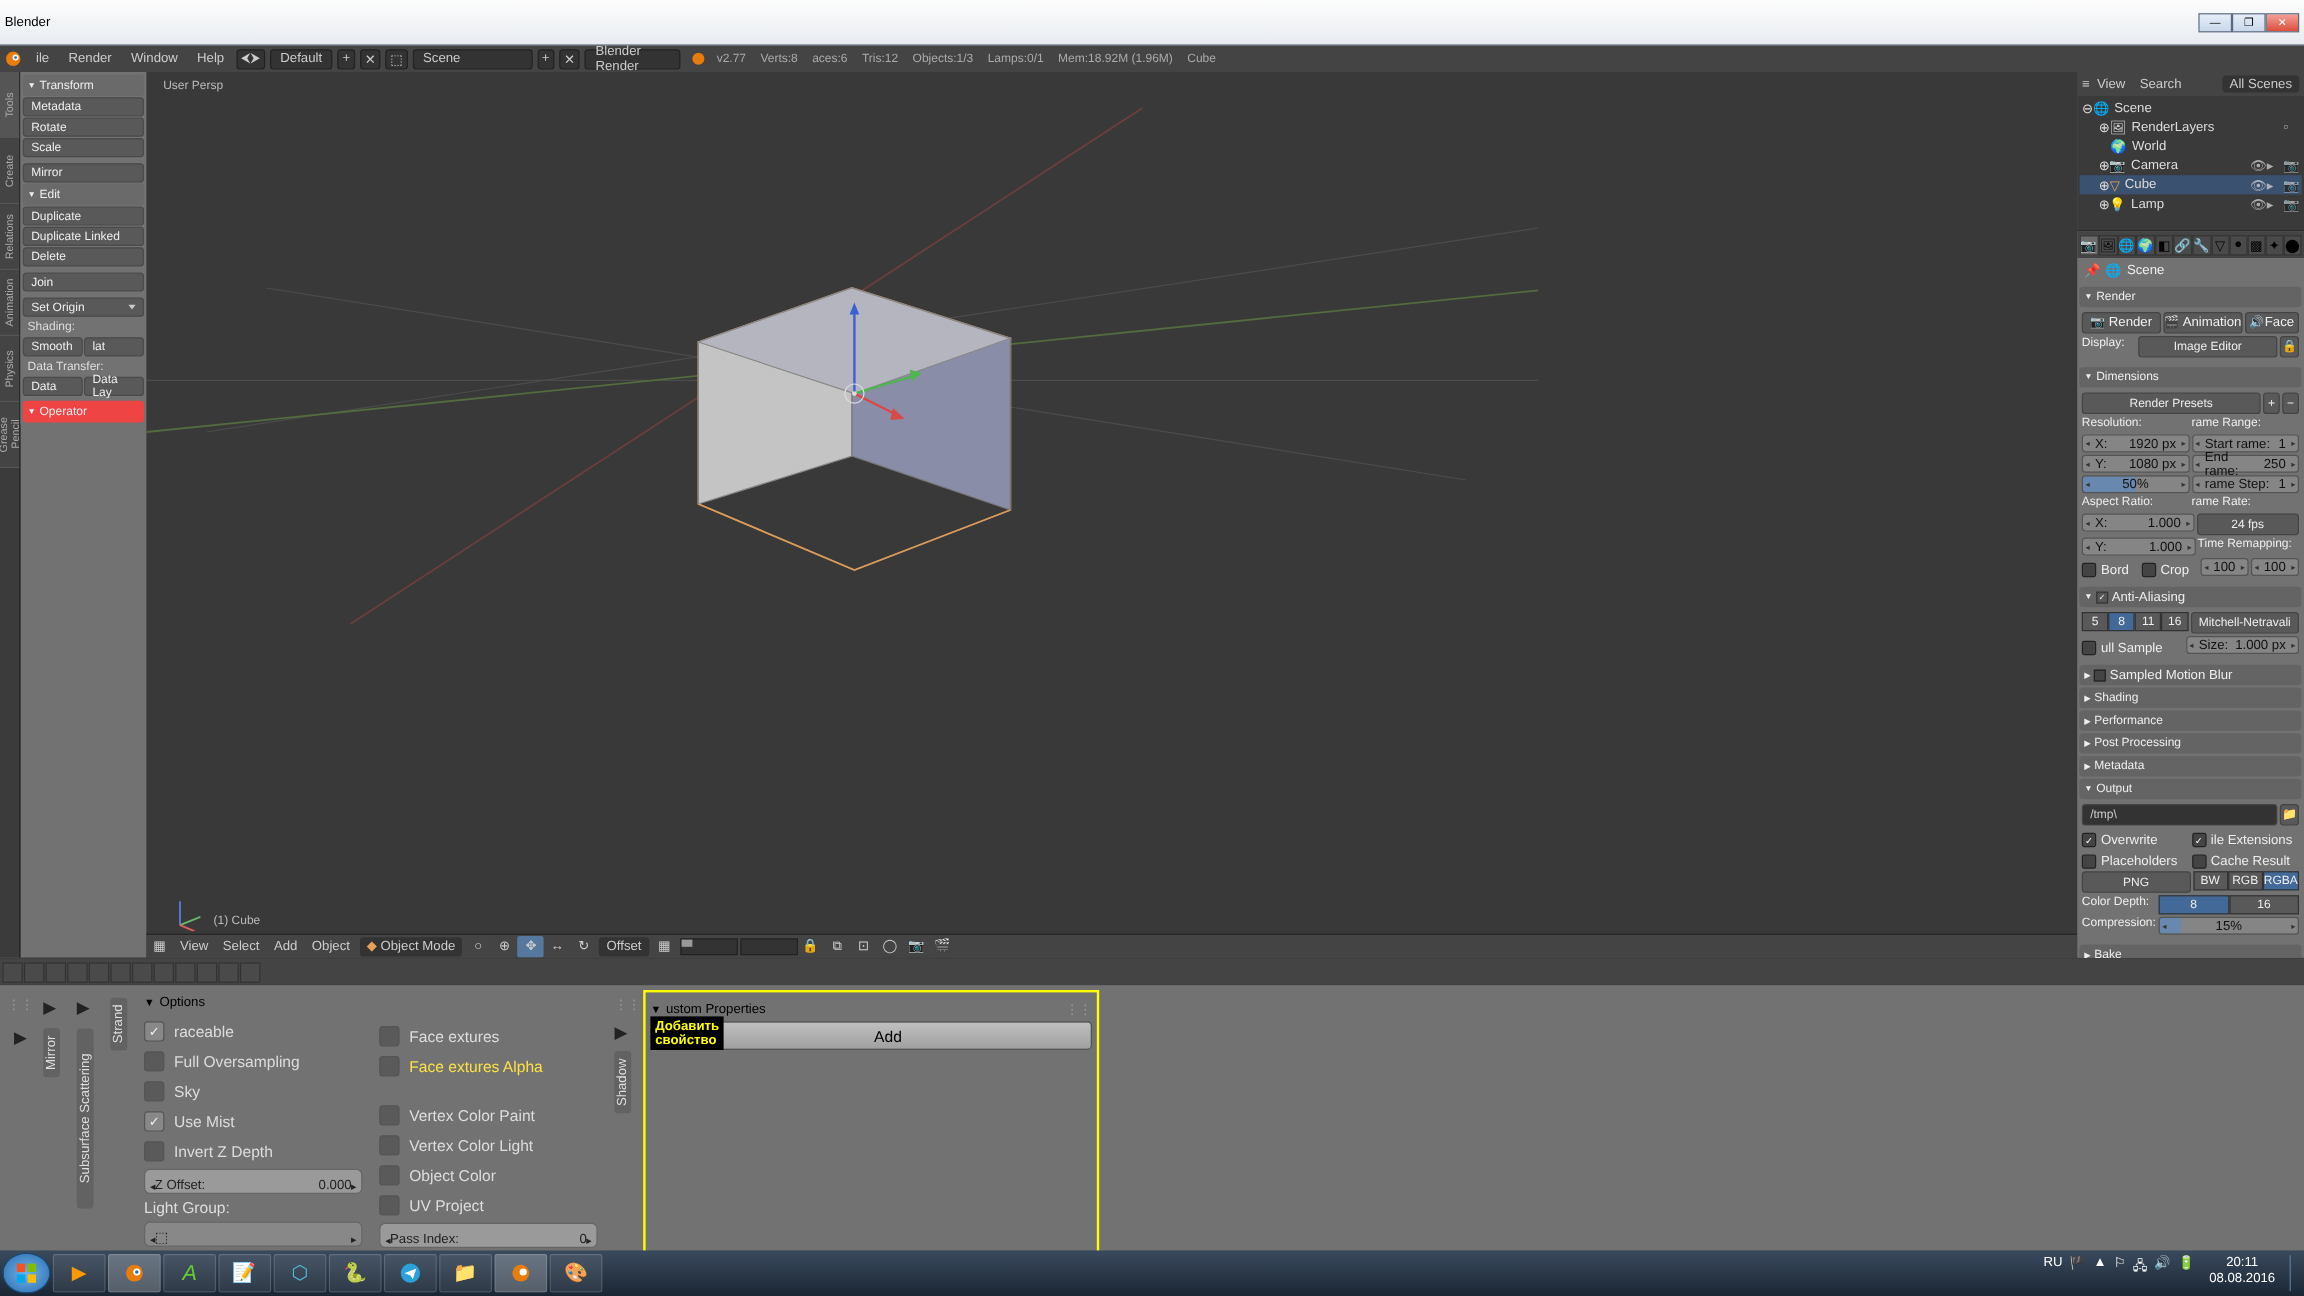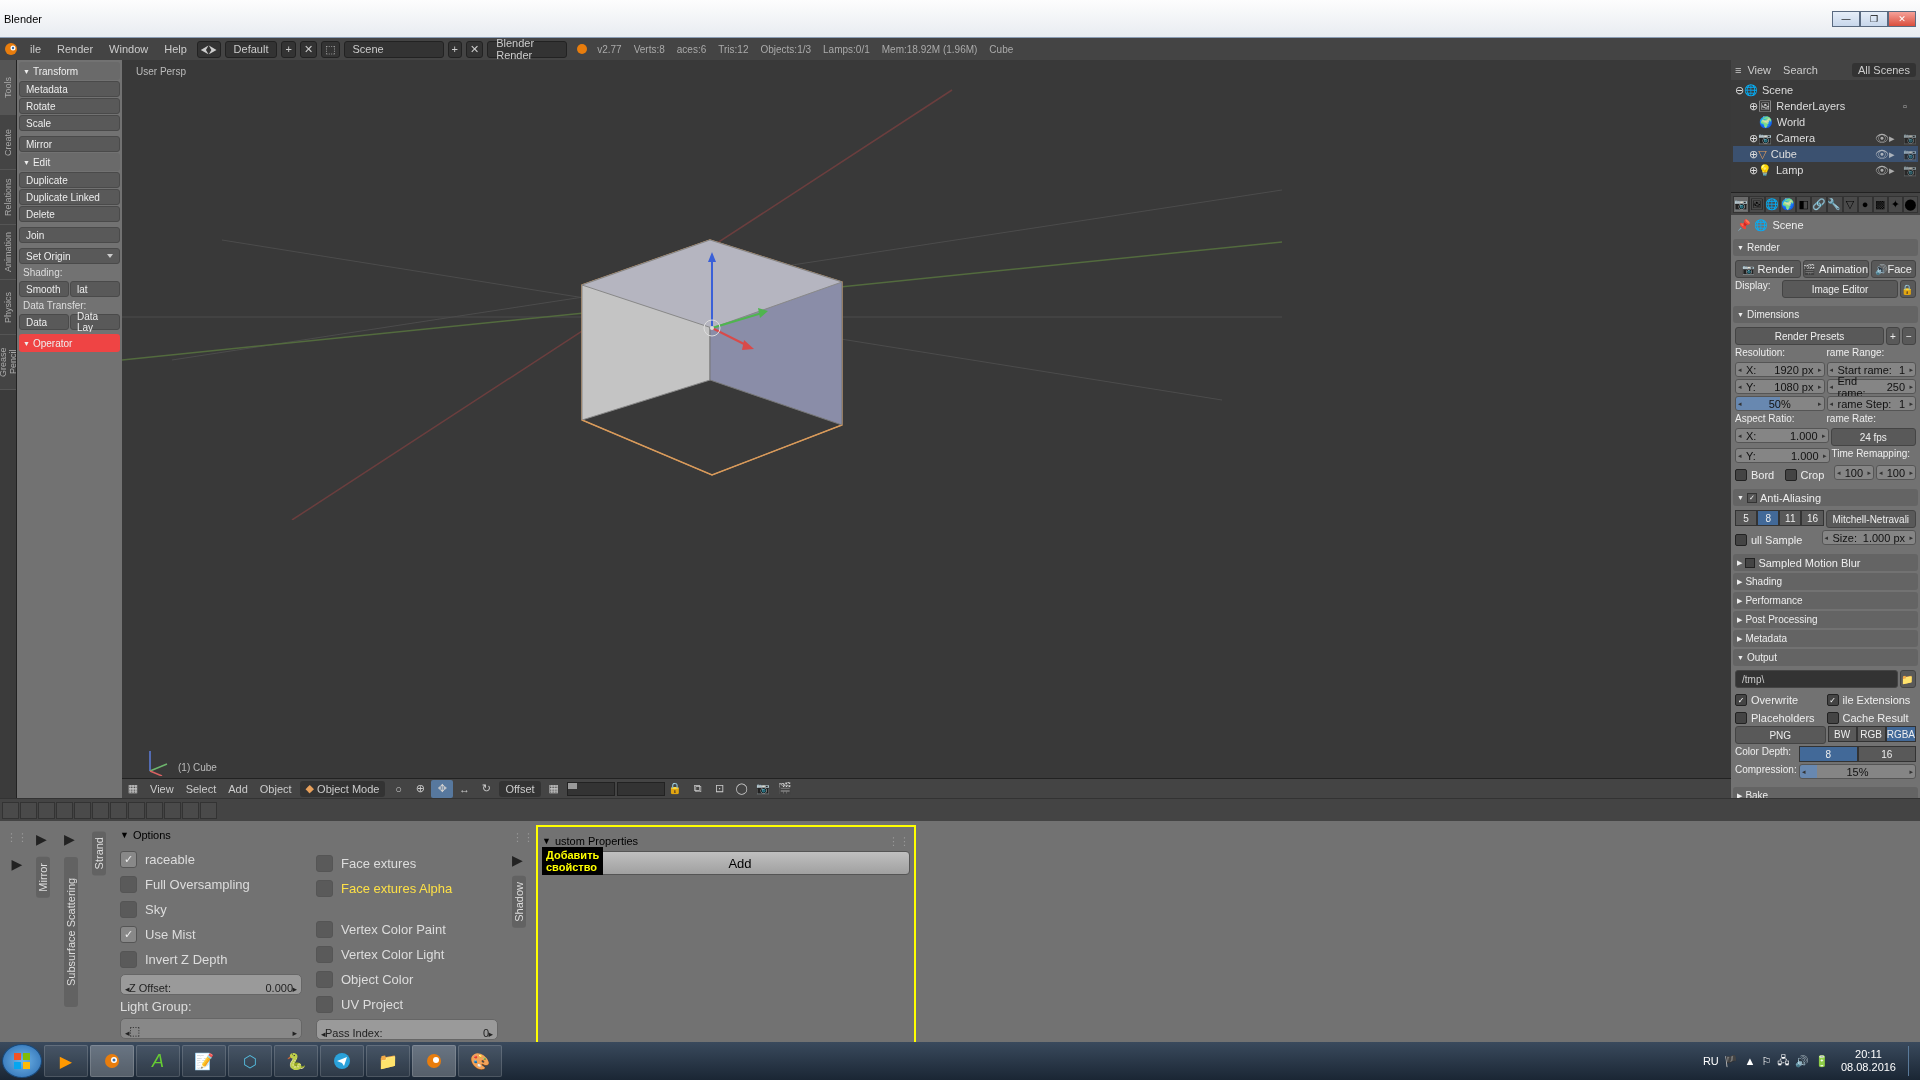--- a/index.html
+++ b/index.html
@@ -90,21 +90,21 @@
 .yellow-box{border:2px solid #ffff00;flex:1;padding:4px;display:flex;flex-direction:column;align-items:flex-start}
 .tooltip{background:#000;color:#ffff00;font-weight:bold;font-size:15px;padding:2px 4px;position:absolute;z-index:10}
 .addbtn{width:340px;height:24px;background:linear-gradient(#c0c0c0,#a0a0a0);border:1px solid #555;border-radius:4px;color:#000;display:flex;align-items:center;justify-content:center;font-size:13px;margin-left:auto}
 .bfld{height:21px;background:#9a9a9a;border-radius:5px;display:flex;align-items:flex-end;padding:0 8px;color:#222;font-size:12px;border:1px solid #666;position:relative}
 .bfld::before{content:"◂";position:absolute;left:4px;font-size:9px}
 .bfld::after{content:"▸";position:absolute;right:4px;font-size:9px}
 .taskbar{height:38px;background:linear-gradient(#3a4a5d,#1a2634);position:absolute;bottom:0;left:0;right:0;display:flex;align-items:center;padding:0 2px}
 .start{width:40px;height:34px;border-radius:50%;background:radial-gradient(#6fb4e8,#2a6bb0);border:1px solid #1a4a7a;display:flex;align-items:center;justify-content:center}
 .tb-item{width:44px;height:32px;background:rgba(255,255,255,.08);border:1px solid rgba(255,255,255,.15);margin-left:2px;display:flex;align-items:center;justify-content:center;border-radius:2px}
 .tb-item.act{background:rgba(255,255,255,.25)}
-.tray{margin-left:auto;display:flex;align-items:center;color:#fff;font-size:10px;gap:6px;padding-right:2px}
+.tray{margin-left:auto;display:flex;align-items:flex-start;color:#fff;font-size:10px;gap:6px;padding-right:2px}
 .tray .clk{text-align:center;line-height:1.2;padding:0 6px}
 .cube-svg{position:absolute;top:120px;left:440px}
 .grid-svg{position:absolute;top:0;left:0}
 .op-panel{width:105px;background:#727272;padding:2px}
 </style>
 </head>
 <body>
 
 <div class="win-title">
   <span>Blender</span>

